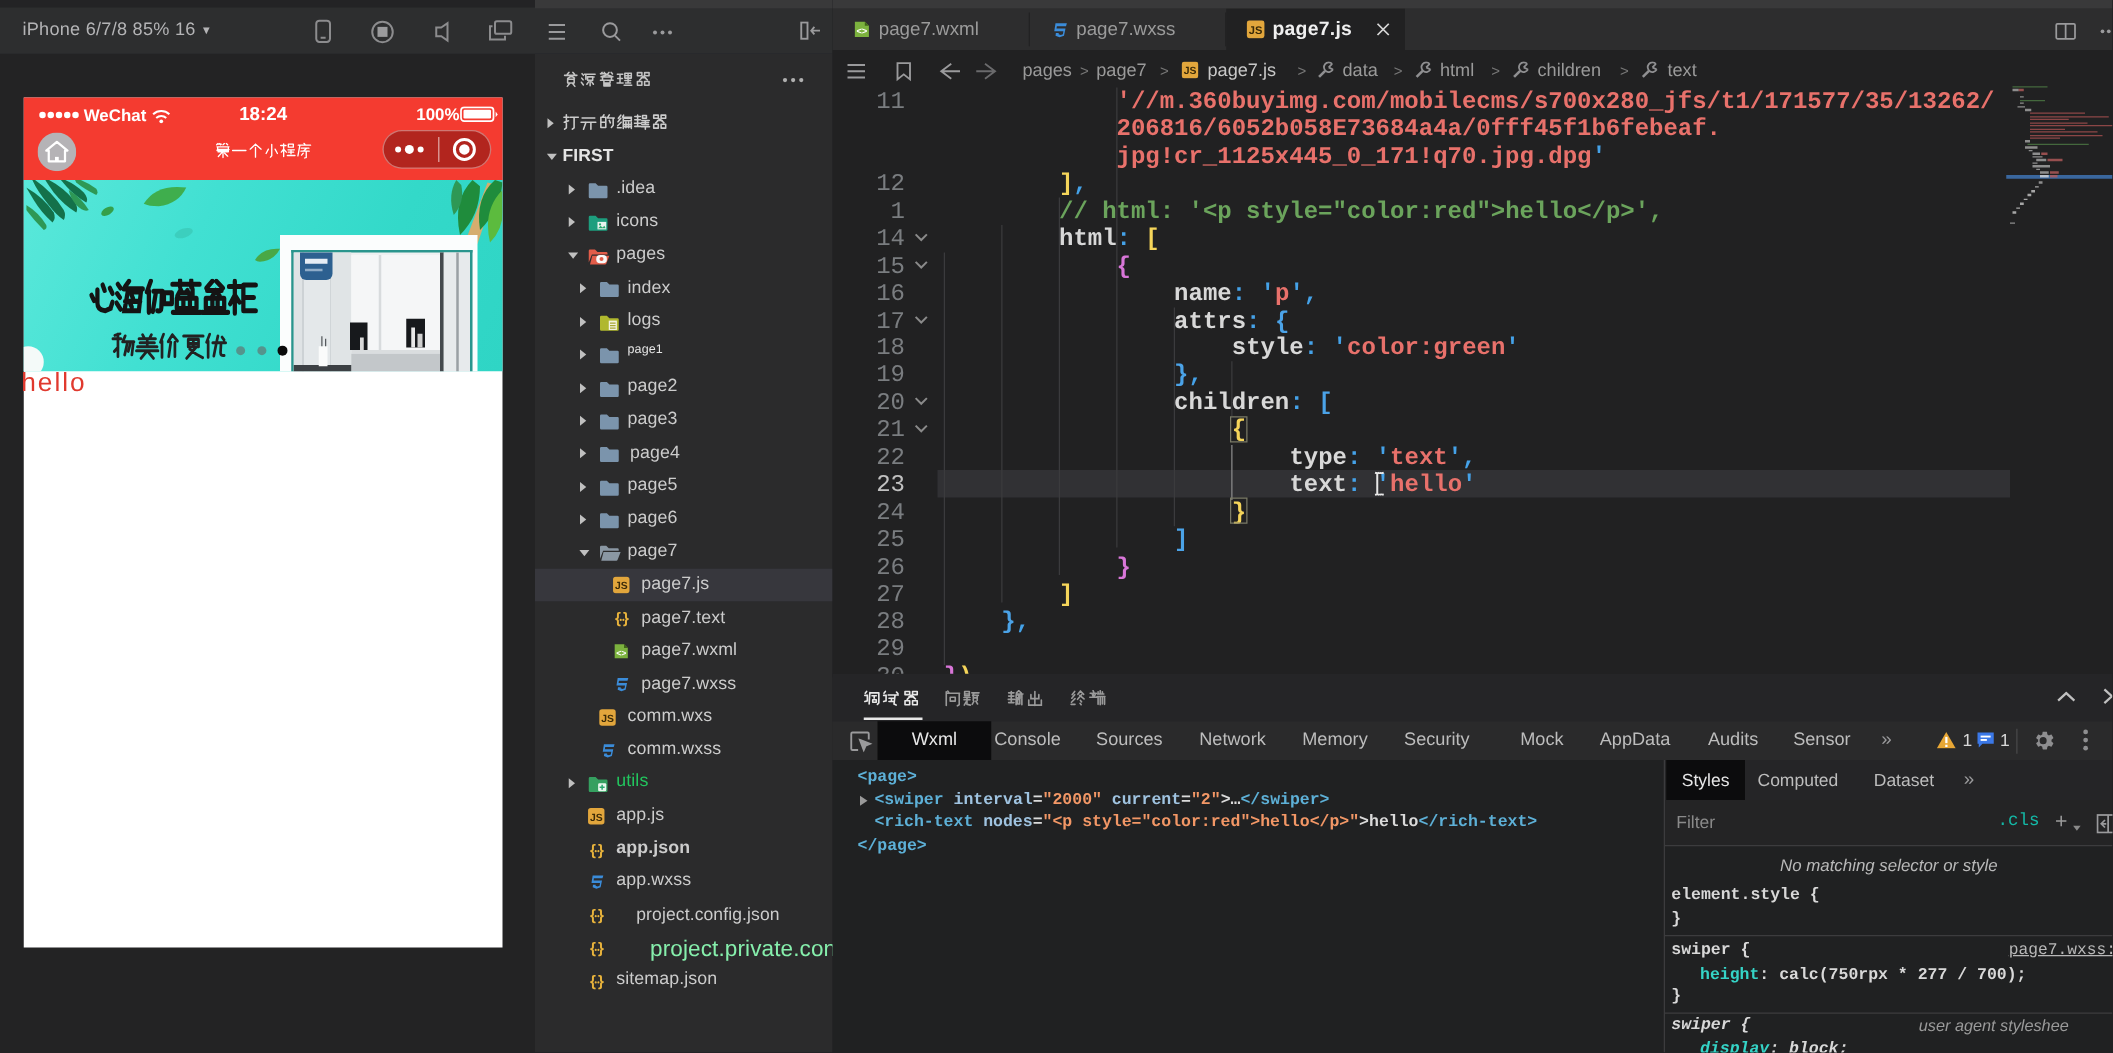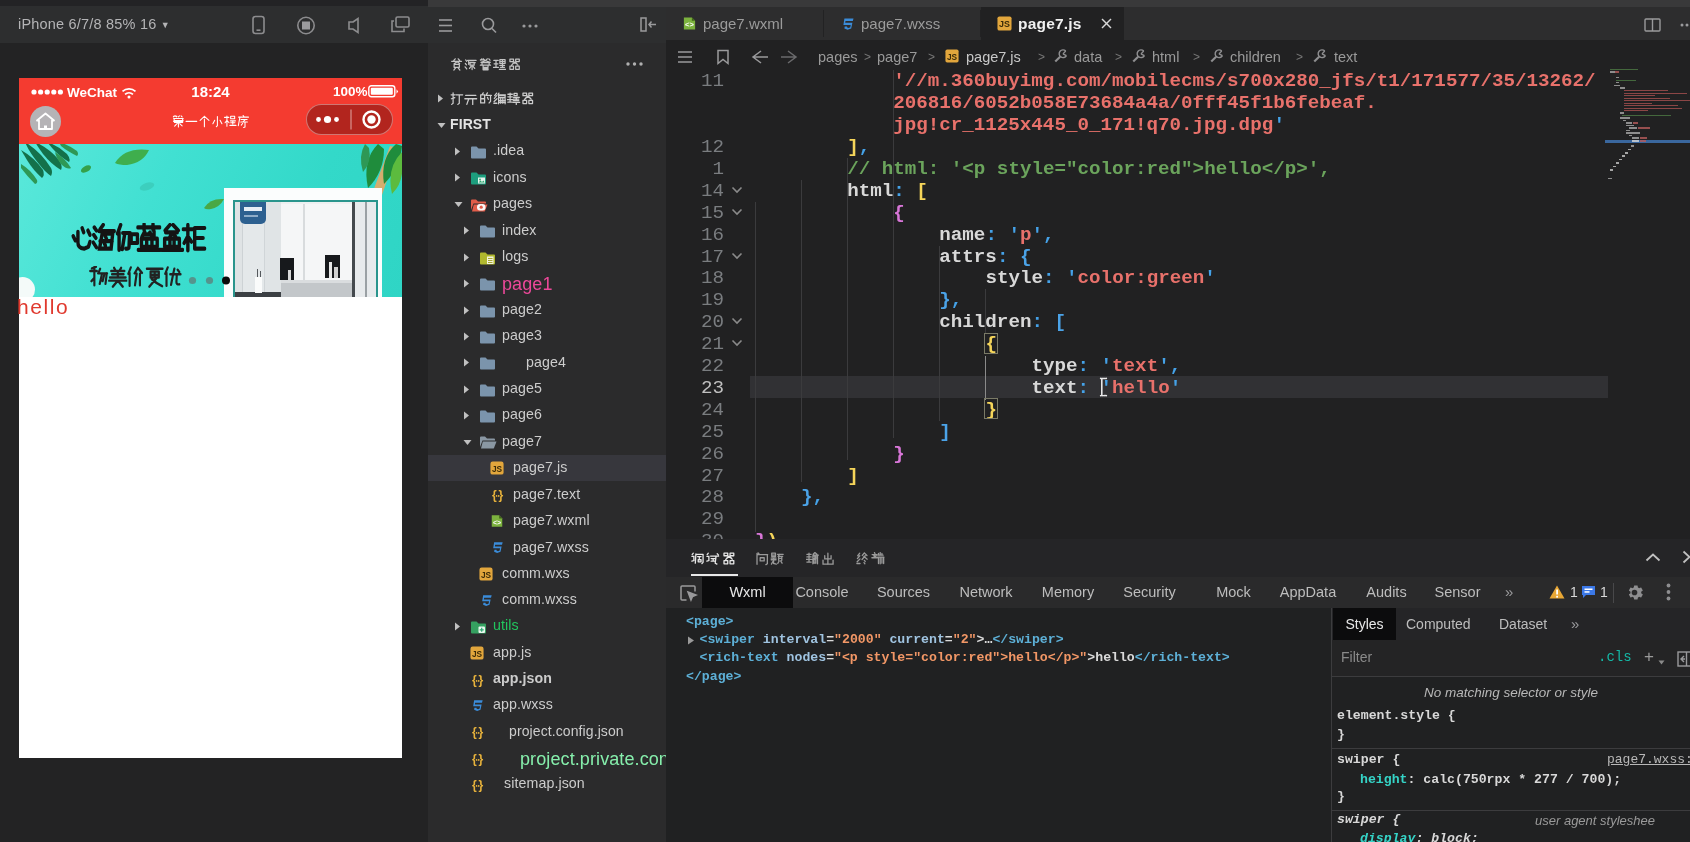--- a/index.html
+++ b/index.html
@@ -256,42 +256,42 @@
     <line x1="9" y1="9.5" x2="13.5" y2="9.5" stroke="#a8a832" stroke-width="1"></line>
     <line x1="9" y1="11.5" x2="13.5" y2="11.5" stroke="#a8a832" stroke-width="1"></line>
   </svg>
 <div style="position:absolute;left:502px;top:248px;font-size:14.2px;font-weight:normal;color:#cccccc;letter-spacing:0.1px">logs</div>
 <svg class="ab" style="left:463px;top:278.9px" width="7" height="9" viewBox="0 0 7 9">
     <path d="M1,0.5 L6,4.5 L1,8.5 Z" fill="#c0c0c0"></path>
   </svg>
 <svg class="ab" style="left:479px;top:276.9px" width="18" height="15" viewBox="0 0 18 15">
     <path d="M1,2.5 Q1,1.5 2,1.5 L6.5,1.5 L8.5,3.5 L15,3.5 Q16,3.5 16,4.5 L16,12.5 Q16,13.5 15,13.5 L2,13.5 Q1,13.5 1,12.5 Z" fill="#7b94ac"></path>
   </svg>
-<div style="position:absolute;left:502px;top:274.4px;font-size:18px;font-weight:normal;color:#ec4899;letter-spacing:0.1px">page1</div>
+<div style="position:absolute;left:502px;top:274.4px;font-size:10px;font-weight:normal;color:#e5e5e5;letter-spacing:0.1px">page1</div>
 <svg class="ab" style="left:463px;top:305.5px" width="7" height="9" viewBox="0 0 7 9">
     <path d="M1,0.5 L6,4.5 L1,8.5 Z" fill="#c0c0c0"></path>
   </svg>
 <svg class="ab" style="left:479px;top:303.5px" width="18" height="15" viewBox="0 0 18 15">
     <path d="M1,2.5 Q1,1.5 2,1.5 L6.5,1.5 L8.5,3.5 L15,3.5 Q16,3.5 16,4.5 L16,12.5 Q16,13.5 15,13.5 L2,13.5 Q1,13.5 1,12.5 Z" fill="#7b94ac"></path>
   </svg>
 <div style="position:absolute;left:502px;top:301px;font-size:14.2px;font-weight:normal;color:#cccccc;letter-spacing:0.1px">page2</div>
 <svg class="ab" style="left:463px;top:331.8px" width="7" height="9" viewBox="0 0 7 9">
     <path d="M1,0.5 L6,4.5 L1,8.5 Z" fill="#c0c0c0"></path>
   </svg>
 <svg class="ab" style="left:479px;top:329.8px" width="18" height="15" viewBox="0 0 18 15">
     <path d="M1,2.5 Q1,1.5 2,1.5 L6.5,1.5 L8.5,3.5 L15,3.5 Q16,3.5 16,4.5 L16,12.5 Q16,13.5 15,13.5 L2,13.5 Q1,13.5 1,12.5 Z" fill="#7b94ac"></path>
   </svg>
 <div style="position:absolute;left:502px;top:327.3px;font-size:14.2px;font-weight:normal;color:#cccccc;letter-spacing:0.1px">page3</div>
 <svg class="ab" style="left:463px;top:358.2px" width="7" height="9" viewBox="0 0 7 9">
     <path d="M1,0.5 L6,4.5 L1,8.5 Z" fill="#c0c0c0"></path>
   </svg>
 <svg class="ab" style="left:479px;top:356.2px" width="18" height="15" viewBox="0 0 18 15">
     <path d="M1,2.5 Q1,1.5 2,1.5 L6.5,1.5 L8.5,3.5 L15,3.5 Q16,3.5 16,4.5 L16,12.5 Q16,13.5 15,13.5 L2,13.5 Q1,13.5 1,12.5 Z" fill="#7b94ac"></path>
   </svg>
-<div style="position:absolute;left:526px;top:353.7px;font-size:14.2px;font-weight:normal;color:#cccccc;letter-spacing:0.1px">page4</div>
+<div style="position:absolute;left:504px;top:353.7px;font-size:14.2px;font-weight:normal;color:#cccccc;letter-spacing:0.1px">page4</div>
 <svg class="ab" style="left:463px;top:384.5px" width="7" height="9" viewBox="0 0 7 9">
     <path d="M1,0.5 L6,4.5 L1,8.5 Z" fill="#c0c0c0"></path>
   </svg>
 <svg class="ab" style="left:479px;top:382.5px" width="18" height="15" viewBox="0 0 18 15">
     <path d="M1,2.5 Q1,1.5 2,1.5 L6.5,1.5 L8.5,3.5 L15,3.5 Q16,3.5 16,4.5 L16,12.5 Q16,13.5 15,13.5 L2,13.5 Q1,13.5 1,12.5 Z" fill="#7b94ac"></path>
   </svg>
 <div style="position:absolute;left:502px;top:380px;font-size:14.2px;font-weight:normal;color:#cccccc;letter-spacing:0.1px">page5</div>
 <svg class="ab" style="left:463px;top:410.9px" width="7" height="9" viewBox="0 0 7 9">
     <path d="M1,0.5 L6,4.5 L1,8.5 Z" fill="#c0c0c0"></path>
   </svg>
@@ -377,21 +377,21 @@
     <circle cx="7" cy="9.5" r="0.9" fill="#e8b33c"></circle>
     <circle cx="9.3" cy="9.5" r="0.9" fill="#e8b33c"></circle>
   </svg>
 <div style="position:absolute;left:520px;top:749px;font-size:18px;font-weight:normal;color:#86efac;letter-spacing:0.1px">project.private.config...</div>
 <svg class="ab" style="left:470px;top:776.9px" width="15" height="15" viewBox="0 0 16 16">
     <text x="2.2" y="12.5" font-family="Liberation Sans" font-size="13" font-weight="bold" fill="#e8b33c">{</text>
     <text x="9" y="12.5" font-family="Liberation Sans" font-size="13" font-weight="bold" fill="#e8b33c">}</text>
     <circle cx="7" cy="9.5" r="0.9" fill="#e8b33c"></circle>
     <circle cx="9.3" cy="9.5" r="0.9" fill="#e8b33c"></circle>
   </svg>
-<div style="position:absolute;left:504px;top:775.4px;font-size:14.2px;font-weight:normal;color:#cccccc;letter-spacing:0.1px">sitemap.json</div>
+<div style="position:absolute;left:493px;top:775.4px;font-size:14.2px;font-weight:normal;color:#cccccc;letter-spacing:0.1px">sitemap.json</div>
 <div style="position:absolute;left:666px;top:0;width:1024px;height:542px;background:#212122"></div>
 <div style="position:absolute;left:666px;top:0;width:1024px;height:7px;background:#39393a"></div>
 <div style="position:absolute;left:666px;top:7px;width:1024px;height:33px;background:#2d2d2e"></div>
 <svg style="position:absolute;left:682px;top:16px" width="15" height="15" viewBox="0 0 16 16">
     <path d="M2,1.5 L10.5,1.5 L14,5 L14,14.5 L2,14.5 Z" fill="#7cb23e"></path>
     <path d="M10.5,1.5 L14,5 L10.5,5 Z" fill="#3f6318"></path>
     <text x="8" y="12" text-anchor="middle" font-family="Liberation Sans" font-size="8" font-weight="bold" fill="#fff">&lt;&gt;</text>
   </svg>
 <div style="position:absolute;left:703px;top:15px;font-size:15px;color:#9b9b9b">page7.wxml</div>
 <div style="position:absolute;left:823px;top:10px;width:1px;height:27px;background:#222223"></div>

